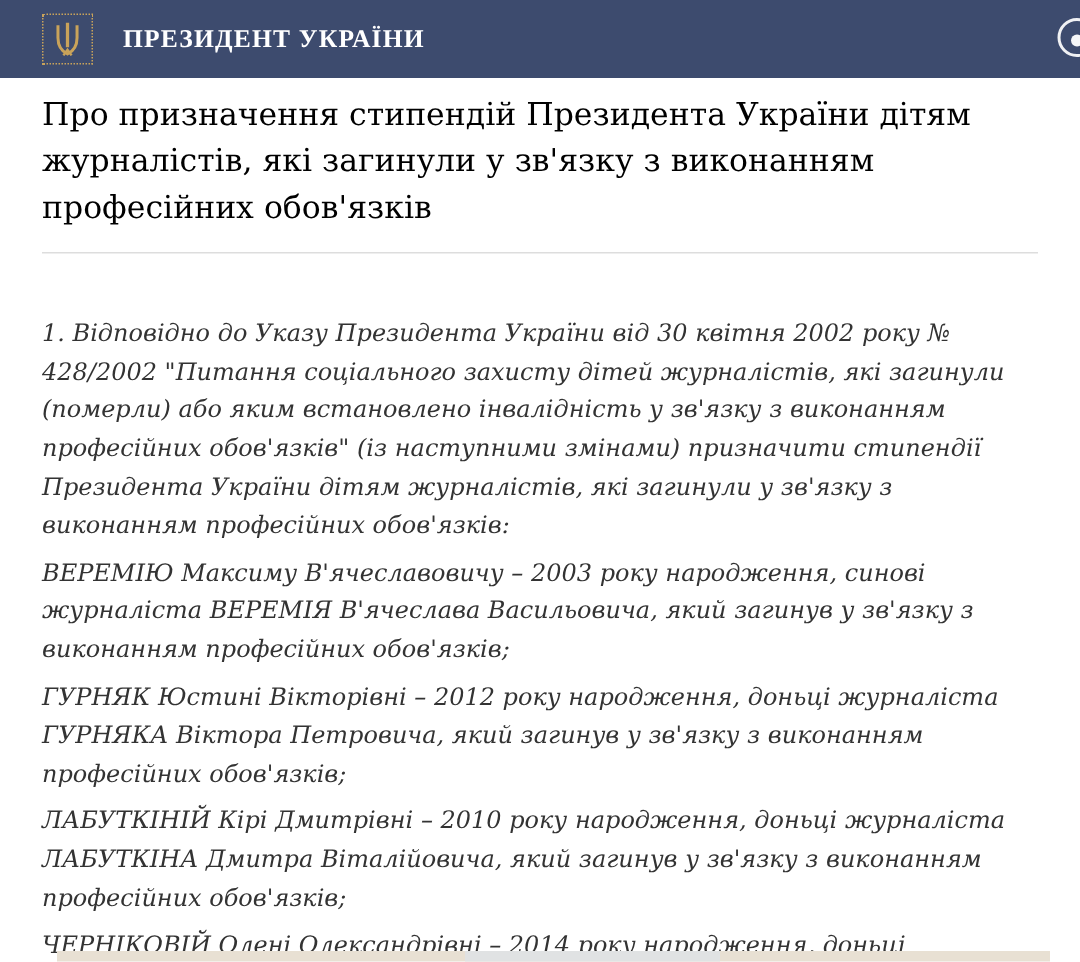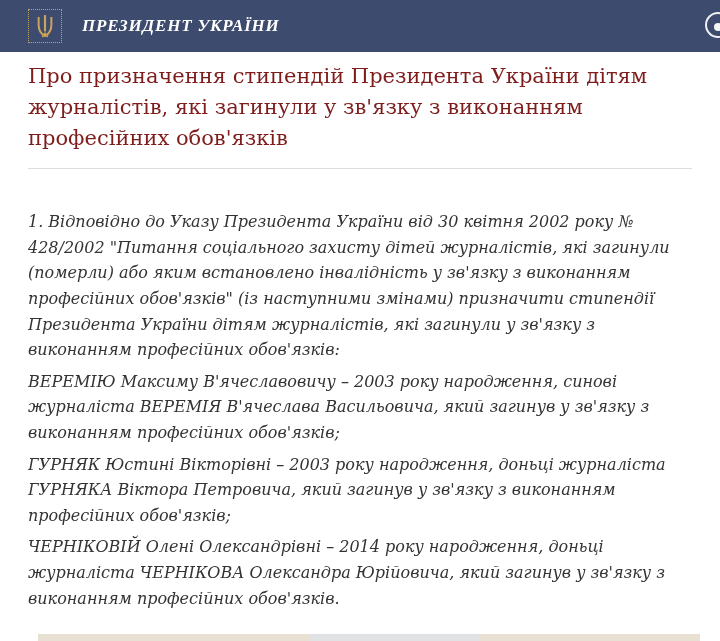--- a/index.html
+++ b/index.html
@@ -66,21 +66,21 @@
   .page {
     padding: 0 28px;
   }
   .page-title {
     margin: 9px 0 0 0;
     max-width: 658px;
     font-family: "DejaVu Serif", "Liberation Serif", serif;
     font-weight: 400;
     font-size: 21px;
     line-height: 1.48;
-    color: #7f1d1d;
+    color: #000000;
   }
   .title-divider {
     border: none;
     height: 1px;
     background: #dddddd;
     margin: 14px 0 0 0;
   }
   .decree-body {
     margin-top: 40px;
     font-family: "DejaVu Serif", "Liberation Serif", serif;
@@ -108,41 +108,42 @@
     left: 272px;
     top: 0;
     width: 170px;
     height: 7px;
     background: #e0e2e3;
   }
 </style>
 </head>
 <body>
 
-<header class="site-header" style="background: rgb(61, 75, 110); font-style: italic;">
+<header class="site-header" style="background: rgb(61, 75, 110);">
   <div class="emblem-box" style="border-color: rgb(201, 163, 90);">
     <svg width="20" height="24" viewBox="0 0 22 26" aria-hidden="true">
       <path d="M11 1 v18" fill="none" stroke="#c9a35a" stroke-width="2.4"></path>
       <path d="M4 3 v9 c0 7 3 10 7 12 c4 -2 7 -5 7 -12 V3" fill="none" stroke="#c9a35a" stroke-width="2.2"></path>
       <path d="M8 25 l3 -4 l3 4" fill="none" stroke="#c9a35a" stroke-width="1.8"></path>
     </svg>
   </div>
   <span class="site-name">ПРЕЗИДЕНТ УКРАЇНИ</span>
   <div class="search-wrap">
     <div class="search-ring"></div>
     <div class="search-dot"></div>
   </div>
 </header>
 
 <main class="page">
   <h1 class="page-title">Про призначення стипендій Президента України дітям журналістів, які загинули у зв'язку з виконанням професійних обов'язків</h1>
   <hr class="title-divider">
   <section class="decree-body" id="paragraphs">
       <p>1. Відповідно до Указу Президента України від 30 квітня 2002 року № 428/2002 "Питання соціального захисту дітей журналістів, які загинули (померли) або яким встановлено інвалідність у зв'язку з виконанням професійних обов'язків" (із наступними змінами) призначити стипендії Президента України дітям журналістів, які загинули у зв'язку з виконанням професійних обов'язків:</p>
       <p>ВЕРЕМІЮ Максиму В'ячеславовичу – 2003 року народження, синові журналіста ВЕРЕМІЯ В'ячеслава Васильовича, який загинув у зв'язку з виконанням професійних обов'язків;</p>
-      <p>ГУРНЯК Юстині Вікторівні – 2003 року народження, доньці журналіста ГУРНЯКА Віктора Петровича, який загинув у зв'язку з виконанням професійних обов'язків;</p>
+      <p>ГУРНЯК Юстині Вікторівні – 2012 року народження, доньці журналіста ГУРНЯКА Віктора Петровича, який загинув у зв'язку з виконанням професійних обов'язків;</p>
+      <p>ЛАБУТКІНІЙ Кірі Дмитрівні – 2010 року народження, доньці журналіста ЛАБУТКІНА Дмитра Віталійовича, який загинув у зв'язку з виконанням професійних обов'язків;</p>
       <p>ЧЕРНІКОВІЙ Олені Олександрівні – 2014 року народження, доньці журналіста ЧЕРНІКОВА Олександра Юрійовича, який загинув у зв'язку з виконанням професійних обов'язків.</p>
     </section>
 </main>
 
 <div class="cutoff-strip" style="background: rgb(232, 224, 211);">
   <div class="cutoff-strip-segment"></div>
 </div>
 
 </body></html>

